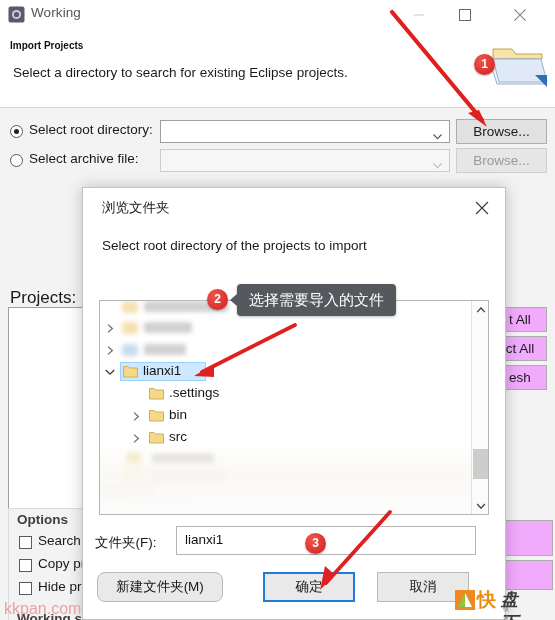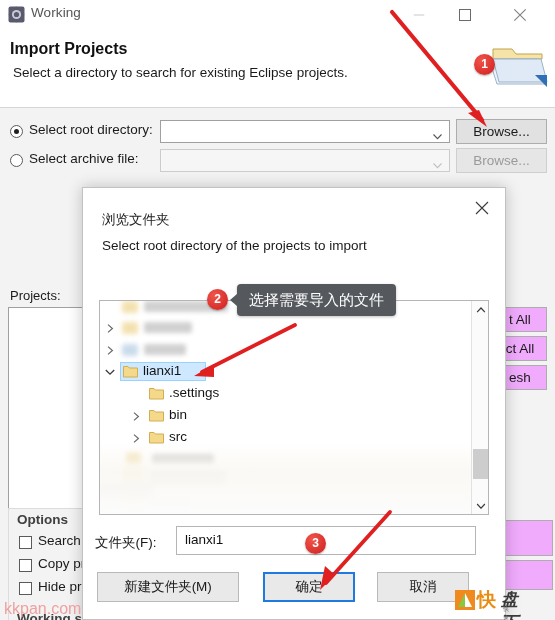--- a/index.html
+++ b/index.html
@@ -14,52 +14,52 @@
   #import-window{position:absolute;left:0;top:0;width:555px;height:620px;background:#ffffff;}
   #titlebar{position:absolute;left:0;top:0;width:555px;height:30px;background:#ffffff;}
   #title-icon{position:absolute;left:8px;top:6px;width:17px;height:17px;}
   #title-text{position:absolute;left:31px;top:5px;font-size:13.5px;color:#555;letter-spacing:.1px;}
   .wbtn{position:absolute;top:0;width:46px;height:30px;}
   .wbtn svg{position:absolute;left:50%;top:50%;transform:translate(-50%,-50%);}
   #btn-min{left:396px;}
   #btn-max{left:442px;}
   #btn-close{left:492px;width:55px;}
   #header-zone{position:absolute;left:0;top:30px;width:555px;height:76px;background:#fff;}
-  #page-title{position:absolute;left:10px;top:10px;font-size:16px;font-weight:bold;color:#111;}
+  #page-title{position:absolute;left:10px;top:10px;font-size:10px;font-weight:bold;color:#111;}
   #page-desc{position:absolute;left:13px;top:35px;font-size:13.5px;color:#1a1a1a;}
   #wizard-banner{position:absolute;right:4px;top:5px;width:66px;height:62px;}
   #header-rule{position:absolute;left:0;top:107px;width:555px;height:1px;background:#d6d6d6;}
   #body-zone{position:absolute;left:0;top:108px;width:555px;height:512px;background:#f3f3f3;}
 
   
   .radio-row{position:absolute;height:22px;}
   .radio{position:absolute;left:0;top:3px;width:13px;height:13px;border-radius:50%;
          border:1px solid #5a5a5a;background:#fff;box-sizing:border-box;}
   .radio.checked::after{content:"";position:absolute;left:3px;top:3px;width:5px;height:5px;border-radius:50%;background:#202020;}
   .radio-label{position:absolute;left:19px;top:0px;white-space:nowrap;font-size:13.5px;}
   .combo{position:absolute;height:23px;border:1px solid #a0a0a0;background:#fff;box-sizing:border-box;}
   .combo.disabled{border-color:#cccccc;background:#f6f6f6;}
   .combo .chev{position:absolute;right:7px;top:7px;}
   .btn{position:absolute;box-sizing:border-box;border:1px solid #adadad;background:#e1e1e1;
        font-size:13.5px;color:#1a1a1a;text-align:center;line-height:23px;height:25px;}
   .btn.disabled{color:#9a9a9a;border-color:#cfcfcf;background:#e6e6e6;}
   .btn.plain{background:#f0abfc;}
-  #label-projects{position:absolute;left:10px;top:180px;font-size:13px;}
+  #label-projects{position:absolute;left:10px;top:180px;font-size:17px;}
   #projects-list{position:absolute;left:8px;top:199px;width:480px;height:205px;background:#fff;border:1px solid #a0a0a0;box-sizing:border-box;}
   #options-group{position:absolute;left:8px;top:400px;width:480px;height:182px;border:1px solid #dcdcdc;background:#f3f3f3;box-sizing:border-box;}
   .grp-title{position:absolute;font-size:13.5px;font-weight:bold;color:#404040;}
   .chk-row{position:absolute;height:20px;}
   .chk{position:absolute;left:0;top:2px;width:13px;height:13px;border:1px solid #5a5a5a;background:#fff;box-sizing:border-box;}
   .chk-label{position:absolute;left:19px;top:-1px;white-space:nowrap;font-size:13.5px;}
 
   
   #folder-dialog{position:absolute;left:82px;top:187px;width:422px;height:431px;
     background:#ffffff;border:1px solid #c2c2c2;box-shadow:0 0 14px rgba(0,0,0,.22);}
   #fd-titlebar{position:absolute;left:0;top:0;width:100%;height:40px;background:#fff;}
-  #fd-title{position:absolute;left:19px;top:11px;font-size:13.5px;color:#1d1d1d;margin-top:12px;}
+  #fd-title{position:absolute;left:19px;top:11px;font-size:13.5px;color:#1d1d1d;}
   #fd-close{position:absolute;right:0;top:0;width:46px;height:40px;}
   #fd-close svg{position:absolute;left:50%;top:50%;transform:translate(-50%,-50%);}
   #fd-prompt{position:absolute;left:19px;top:50px;font-size:13.5px;color:#1a1a1a;}
   #tree-box{position:absolute;left:16px;top:112px;width:390px;height:215px;border:1px solid #b5b5b5;background:#fff;box-sizing:border-box;overflow:hidden;}
   #tree-clip{position:absolute;left:0;top:0;width:371px;height:213px;overflow:hidden;}
   .trow{position:absolute;height:22px;left:0;width:371px;}
   .twist{position:absolute;width:16px;height:22px;}
   .twist svg{position:absolute;left:3px;top:7px;}
   .tfolder{position:absolute;width:15px;height:13px;top:4px;}
   .tlabel{position:absolute;top:2px;font-size:13.5px;white-space:nowrap;color:#141414;}
@@ -72,21 +72,21 @@
   #tree-scroll{position:absolute;right:0;top:0;width:17px;height:213px;background:#fbfbfb;border-left:1px solid #e2e2e2;box-sizing:border-box;}
   .sb-arrow{position:absolute;left:0;width:17px;height:17px;}
   .sb-arrow svg{position:absolute;left:50%;top:50%;transform:translate(-50%,-50%);}
   #sb-thumb{position:absolute;left:1px;width:15px;background:#cdcdcd;}
   #fd-folder-label{position:absolute;left:12px;top:346px;font-size:13.5px;}
   #fd-folder-input{position:absolute;left:93px;top:338px;width:300px;height:29px;
      border:1px solid #b5b5b5;background:#fff;box-sizing:border-box;}
   #fd-folder-value{position:absolute;left:8px;top:5px;font-size:13.5px;color:#111;}
   .fd-btn{position:absolute;top:384px;height:30px;box-sizing:border-box;border:1px solid #b9b9b9;
      background:#e9e9e9;font-size:13.5px;color:#1a1a1a;text-align:center;line-height:28px;}
-  #fd-new{left:14px;width:142px;}
+  #fd-new{left:14px;width:126px;border-radius:8px;}
   #fd-ok{left:180px;width:92px;border:2px solid #1f7ae0;background:#e9e9e9;line-height:26px;}
   #fd-cancel{left:294px;width:92px;}
 
   
   .badge{position:absolute;width:21px;height:21px;border-radius:50%;
     background:radial-gradient(circle at 35% 30%,#f0544a,#cf1f1f);color:#fff;
     font-size:12px;font-weight:bold;text-align:center;line-height:21px;
     box-shadow:0 1px 2px rgba(0,0,0,.3);}
   #tooltip-2{position:absolute;left:237px;top:284px;height:32px;background:#55595e;
     border-radius:4px;color:#fff;font-size:15px;line-height:32px;padding:0 12px;white-space:nowrap;

